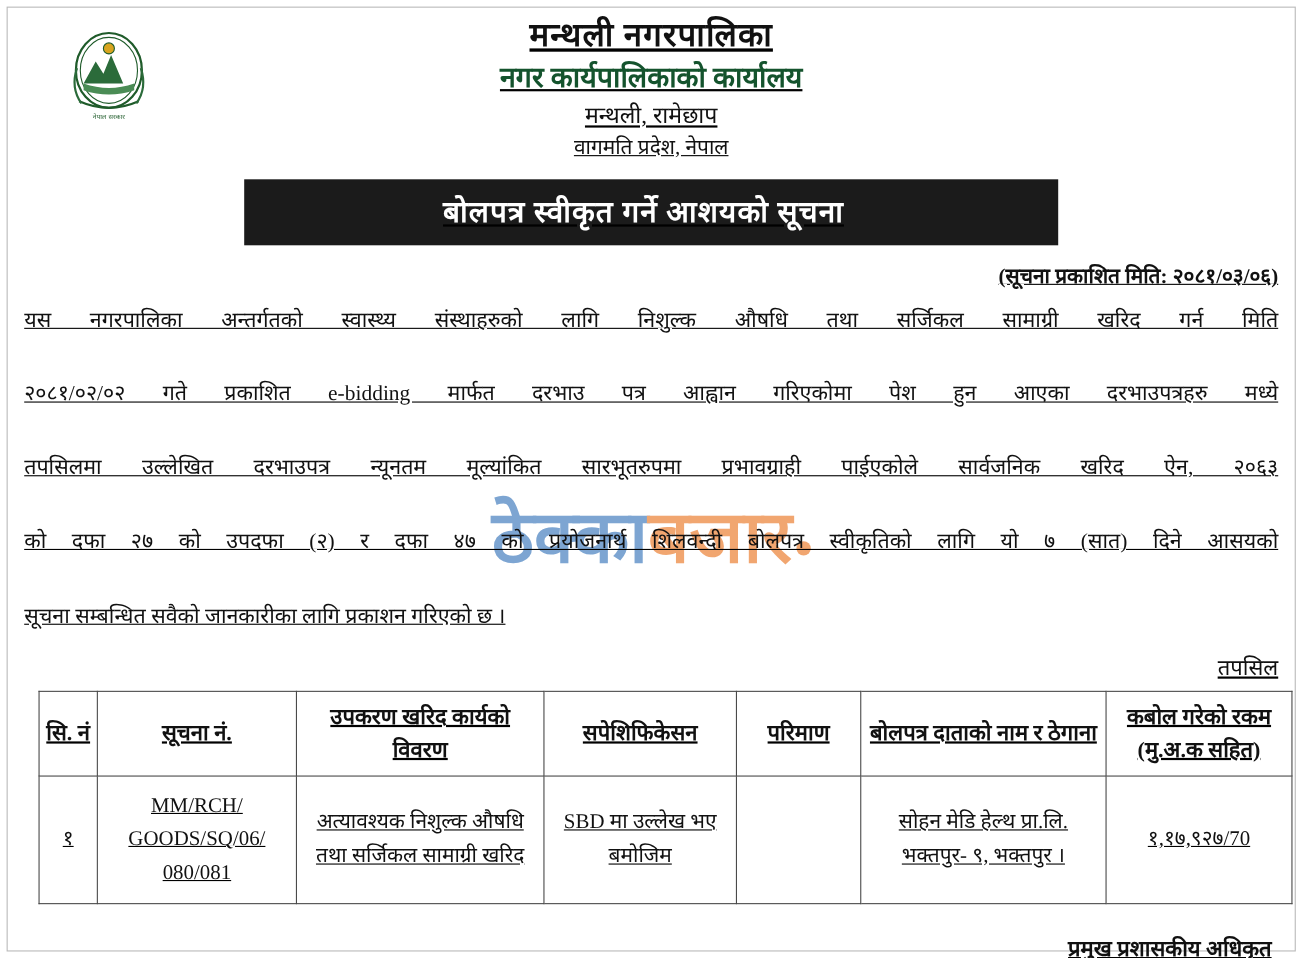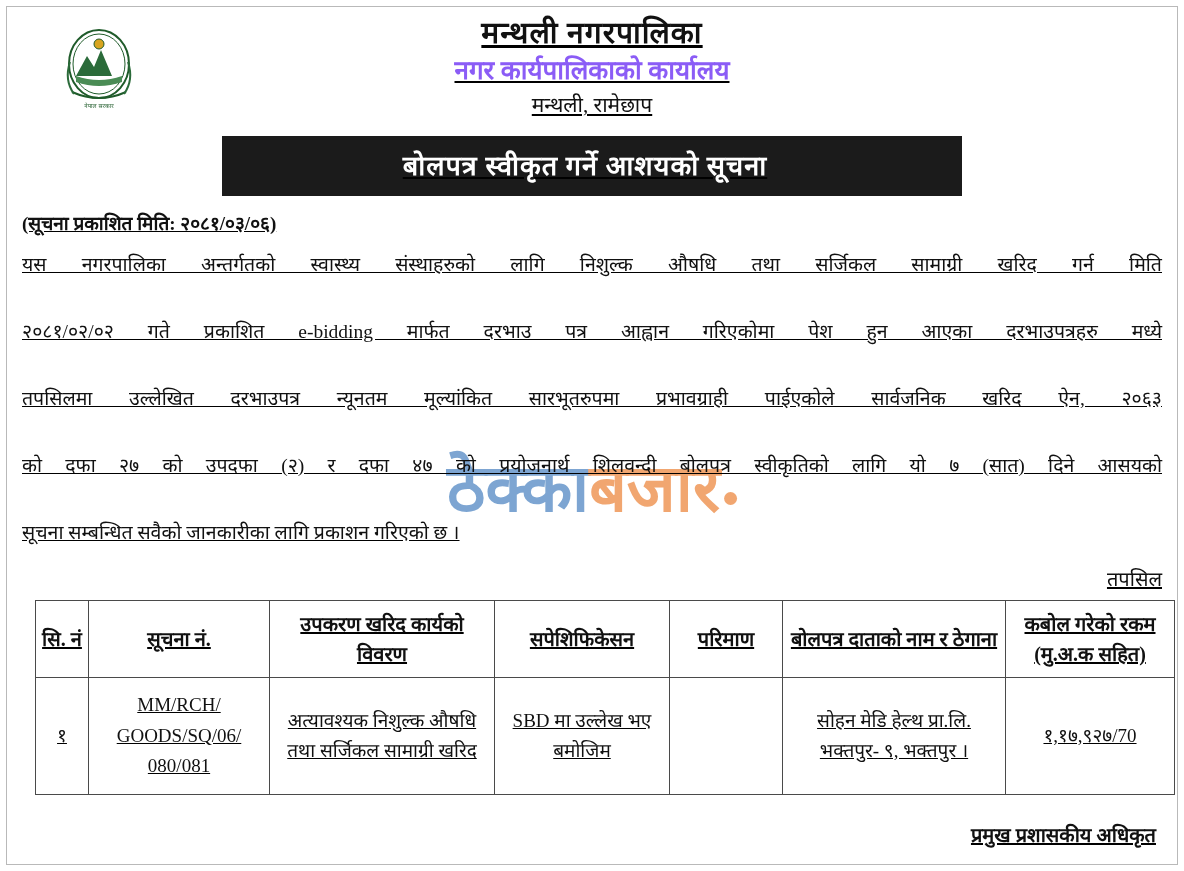--- a/index.html
+++ b/index.html
@@ -48,21 +48,21 @@
   .org-line-1 {
     font-size: 30px;
     font-weight: bold;
     letter-spacing: 1px;
     color: #111;
     line-height: 1.25;
   }
   .org-line-2 {
     font-size: 26px;
     font-weight: bold;
-    color: #8b5cf6;
+    color: #14532d;
     line-height: 1.3;
     margin-top: 2px;
   }
   .org-line-3 {
     font-size: 21px;
     color: #111;
     line-height: 1.35;
     margin-top: 4px;
   }
   .org-line-4 {
@@ -84,21 +84,21 @@
     font-size: 27px;
     font-weight: bold;
     letter-spacing: 1px;
     padding: 10px 46px 13px 32px;
     width: 740px;
     box-sizing: border-box;
     text-align: center;
   }
 
   .pub-date {
-    text-align: left;
+    text-align: right;
     font-size: 19px;
     font-weight: bold;
     margin-top: 14px;
     color: #111;
   }
 
   
   .para {
     margin-top: 12px;
     font-size: 19.5px;
@@ -224,20 +224,21 @@
         <circle cx="39" cy="22" r="5" fill="#d8a41f" stroke="#1f5b2a" stroke-width="1"></circle>
         <path d="M12 70 Q39 82 66 70" fill="none" stroke="#1f5b2a" stroke-width="2"></path>
         <path d="M10 40 Q4 58 14 72" fill="none" stroke="#2b6b3a" stroke-width="2"></path>
         <path d="M68 40 Q74 58 64 72" fill="none" stroke="#2b6b3a" stroke-width="2"></path>
         <text x="39" y="86" font-size="6" fill="#1f5b2a" text-anchor="middle" font-family="DejaVu Sans, sans-serif">नेपाल सरकार</text>
       </svg>
 
       <div class="org-line-1">मन्थली नगरपालिका</div>
       <div class="org-line-2">नगर कार्यपालिकाको कार्यालय</div>
       <div class="org-line-3">मन्थली, रामेछाप</div>
+      <div class="org-line-4">वागमति प्रदेश, नेपाल</div>
     </div>
 
     <div class="banner-wrap">
       <div class="banner">बोलपत्र स्वीकृत गर्ने आशयको सूचना</div>
     </div>
 
     <div class="pub-date">(सूचना प्रकाशित मिति: २०८१/०३/०६)</div>
 
     <div class="para">
       <span class="ln">यस नगरपालिका अन्तर्गतको स्वास्थ्य संस्थाहरुको लागि निशुल्क औषधि तथा सर्जिकल सामाग्री खरिद गर्न मिति</span>

